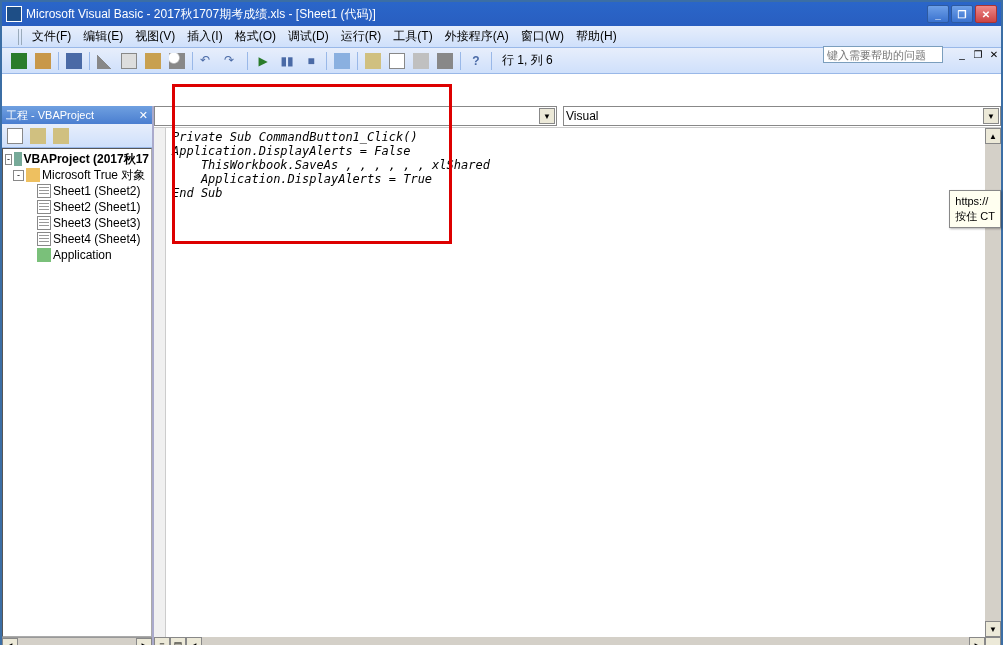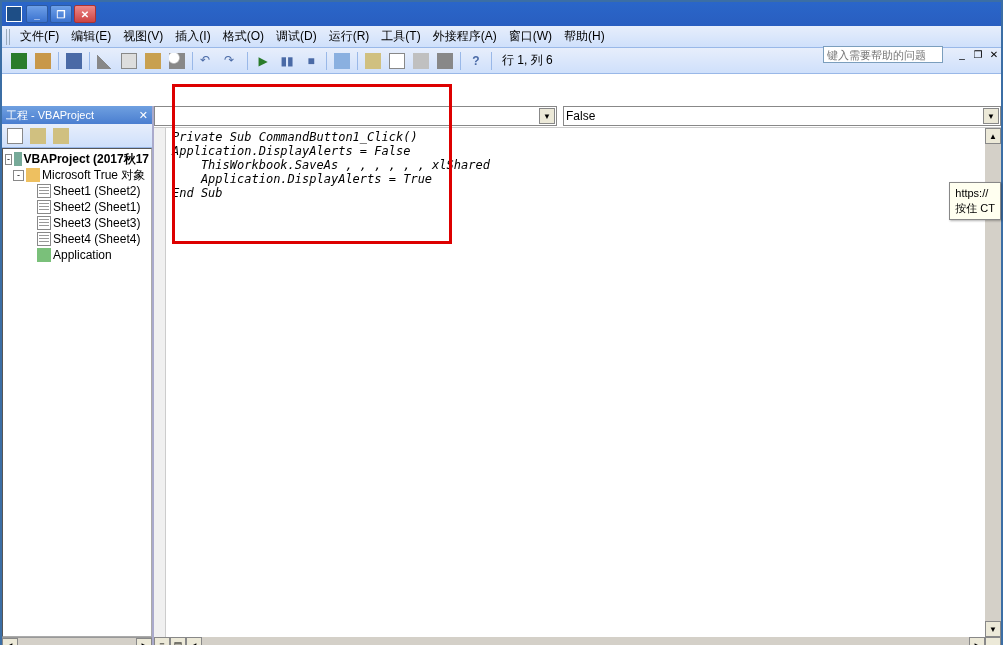--- a/index.html
+++ b/index.html
@@ -9,21 +9,21 @@
 
     
     .titlebar { height:24px; background:linear-gradient(#2a66c9,#295ec0); display:flex; align-items:center; color:#fff; font-size:12px; padding:0 4px; }
     .titlebar .app-ico { width:16px; height:16px; background:#1e4e86; border:1px solid #fff; margin-right:4px; display:inline-block; }
     .title-text { flex:1; }
     .win-btns { display:flex; gap:2px; }
     .win-btn { width:22px; height:18px; background:linear-gradient(#6ea0e8,#3a72cf); border:1px solid #2d5aa0; border-radius:2px; display:flex; align-items:center; justify-content:center; font-size:10px; color:#fff; font-weight:bold; cursor:pointer; }
     .win-btn.close { background:linear-gradient(#e88,#c44); border-color:#a33; }
 
     
-    .menubar { height:22px; background:linear-gradient(#e7eefb,#cfe0fb); border-bottom:1px solid #99b8e8; display:flex; align-items:center; padding-left:4px; font-size:12px; color:#000; }
+    .menubar { height:22px; background:linear-gradient(#e7eefb,#cfe0fb); border-bottom:1px solid #99b8e8; display:flex; align-items:center; padding-left:16px; font-size:12px; color:#000; }
     .menubar .handle { width:6px; height:16px; background:repeating-linear-gradient(90deg,#9ab 0 1px,transparent 1px 3px); margin-right:2px; }
     .menu-item { padding:2px 6px; cursor:pointer; white-space:nowrap; }
     .menu-right { margin-left:auto; display:flex; align-items:center; gap:2px;margin-top:36px; }
     .help-input { width:120px; height:17px; font-size:11px; color:#888; border:1px solid #7b9ebd; padding:0 3px; background:#fff; }
     .doc-btn { width:14px; height:14px; font-size:10px; display:flex; align-items:center; justify-content:center; cursor:pointer; }
 
     
     .toolbar { height:26px; background:linear-gradient(#e7eefb,#cfe0fb); border-bottom:1px solid #99b8e8; display:flex; align-items:center; padding-left:4px; gap:2px; font-size:12px; }
     .tb-btn { width:22px; height:22px; display:flex; align-items:center; justify-content:center; cursor:pointer; border:1px solid transparent; border-radius:2px; }
     .tb-sep { width:1px; height:18px; background:#99b8e8; margin:0 2px; }
@@ -65,31 +65,32 @@
     .vscroll .arr,.hscroll .arr { background:#ece9d8; border:1px solid #888; display:flex; align-items:center; justify-content:center; font-size:8px; cursor:pointer; }
     .vscroll .arr { height:16px; }
     .hscroll { height:16px; background:#d4d0c8; display:flex; }
     .hscroll .arr { width:16px; }
     .hscroll .btns { display:flex; }
     .hscroll .view-btn { width:16px;height:16px; background:#ece9d8; border:1px solid #888; font-size:9px; display:flex; align-items:center; justify-content:center; cursor:pointer; }
 
     .statusbar { height:22px; background:linear-gradient(#e7eefb,#cfe0fb); border-top:1px solid #99b8e8; display:flex; align-items:center; justify-content:flex-end; padding:0 6px; gap:6px; font-size:12px; }
     .status-ico { width:14px; height:14px; display:inline-block; }
 
-    .tooltip { position:absolute; right:0; top:180px; background:#fffff0; border:1px solid #888; padding:3px 5px; font-size:11px; line-height:15px; box-shadow:1px 1px 2px rgba(0,0,0,.3); }
+    .tooltip { position:absolute; right:0; top:188px; background:#fffff0; border:1px solid #888; padding:3px 5px; font-size:11px; line-height:15px; box-shadow:1px 1px 2px rgba(0,0,0,.3); }
     
     .box { position:absolute; left:170px; top:82px; width:280px; height:160px; border:3px solid #d00; pointer-events:none; }
   </style>
 </head>
 <body>
 
 <div class="outer">
 
   <div class="titlebar">
     <span class="app-ico"></span>
+    <span class="title-text">Microsoft Visual Basic - 2017秋1707期考成绩.xls - [Sheet1 (代码)]</span>
     <div class="win-btns">
       <div class="win-btn">_</div>
       <div class="win-btn">❐</div>
       <div class="win-btn close">✕</div>
     </div>
   </div>
 
   <div class="menubar">
     <span class="handle"></span>
     <span class="menu-item">文件(F)</span>
@@ -242,21 +243,21 @@
       </div>
     </div>
 
     <div class="code-wrap">
       <div class="drop-row">
         <div class="dropdown dd1">
           <span></span>
           <span class="arr">▼</span>
         </div>
         <div class="dropdown dd2">
-          <span>False</span>
+          <span>Visual</span>
           <span class="arr">▼</span>
         </div>
       </div>
       <div class="code-body">
         <div class="code-gutter"></div>
         <div class="code-text">Private Sub CommandButton1_Click()
 Application.DisplayAlerts = False
     ThisWorkbook.SaveAs , , , , , , xlShared
     Application.DisplayAlerts = True
 End Sub</div>

